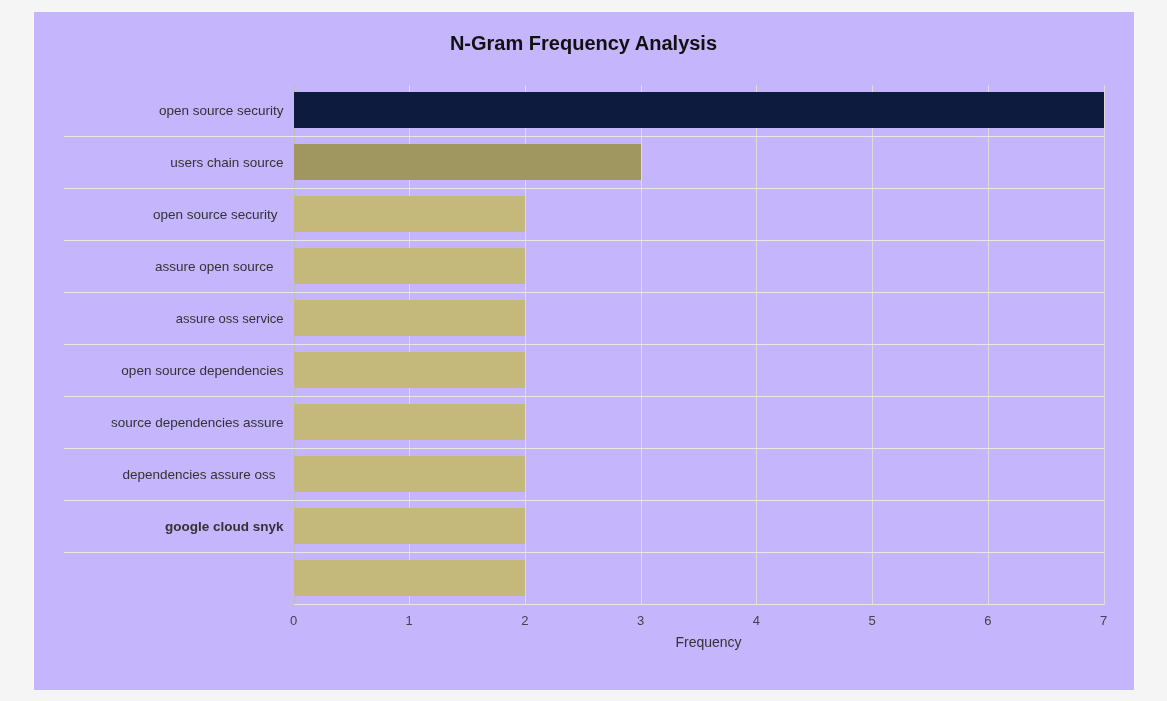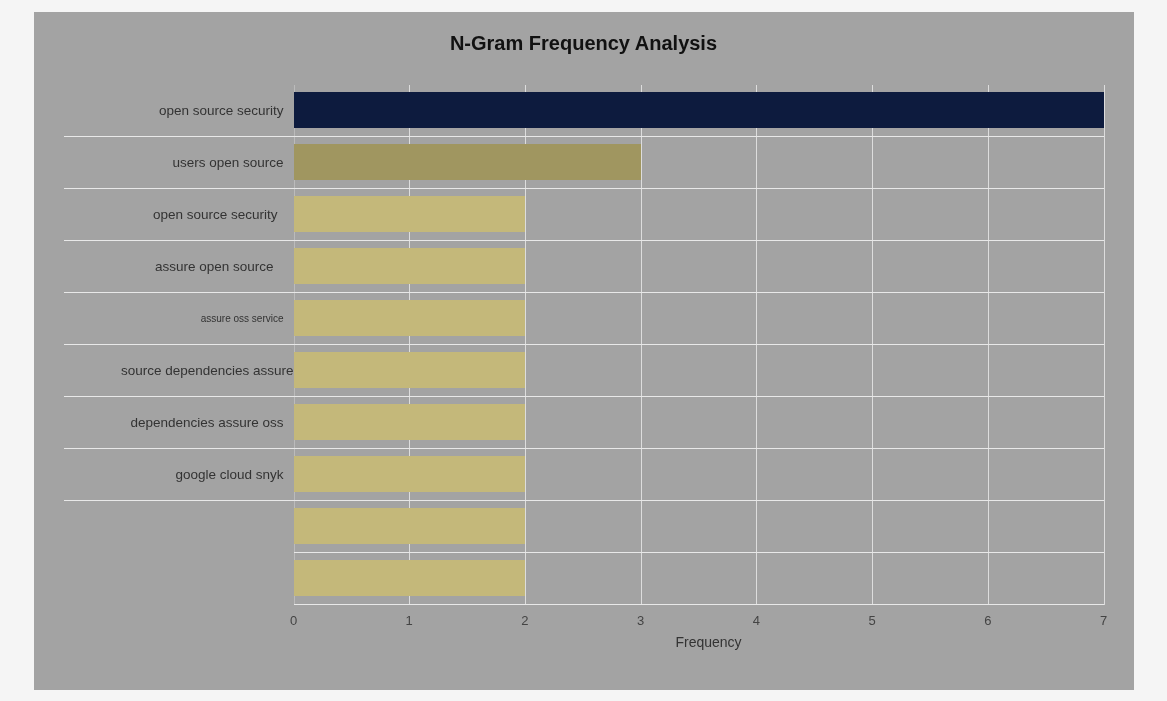--- a/index.html
+++ b/index.html
@@ -7,21 +7,21 @@
       background: #f5f5f5;
       font-family: Arial, sans-serif;
       display: flex;
       justify-content: center;
       align-items: center;
       width: 1167px;
       height: 701px;
       overflow: hidden;
     }
     .chart-container {
-      background: #a3a3a3;
+      background: #c4b5fd;
       width: 1100px;
       padding: 20px 30px 40px 30px;
     }
     .chart-title {
       text-align: center;
       font-size: 20px;
       font-weight: bold;
       color: #111;
       margin-bottom: 30px;
     }
@@ -78,27 +78,28 @@
 <body>
 
 <div class="chart-container">
   <div class="chart-title">N-Gram Frequency Analysis</div>
 
   <div style="display:flex;">
 
     <div style="width:230px; flex-shrink:0;">
 
     <div style="height: 52px; display: flex; align-items: center; justify-content: flex-end; padding-right: 10px; font-size: 13.5px; color: rgb(51, 51, 51); border-bottom: 1px solid rgb(232, 232, 232);">open source security</div>
-        <div style="height: 52px; display: flex; align-items: center; justify-content: flex-end; padding-right: 10px; font-size: 13.5px; color: rgb(51, 51, 51); border-bottom: 1px solid rgb(232, 232, 232);">users open source</div>
+        <div style="height: 52px; display: flex; align-items: center; justify-content: flex-end; padding-right: 10px; font-size: 13.5px; color: rgb(51, 51, 51); border-bottom: 1px solid rgb(232, 232, 232);">users chain source</div>
         <div style="height: 52px; display: flex; align-items: center; justify-content: flex-end; padding-right: 16px; font-size: 13.5px; color: rgb(51, 51, 51); border-bottom: 1px solid rgb(232, 232, 232);">open source security</div>
         <div style="height: 52px; display: flex; align-items: center; justify-content: flex-end; padding-right: 20px; font-size: 13.5px; color: rgb(51, 51, 51); border-bottom: 1px solid rgb(232, 232, 232);">assure open source</div>
-        <div style="height: 52px; display: flex; align-items: center; justify-content: flex-end; padding-right: 10px; font-size: 10px; color: rgb(51, 51, 51); border-bottom: 1px solid rgb(232, 232, 232);">assure oss service</div>
-        <div style="height: 52px; display: flex; align-items: center; justify-content: flex-end; font-size: 13.5px; color: rgb(51, 51, 51); border-bottom: 1px solid rgb(232, 232, 232);">source dependencies assure</div>
-        <div style="height: 52px; display: flex; align-items: center; justify-content: flex-end; padding-right: 10px; font-size: 13.5px; color: rgb(51, 51, 51); border-bottom: 1px solid rgb(232, 232, 232);">dependencies assure oss</div>
-        <div style="height: 52px; display: flex; align-items: center; justify-content: flex-end; padding-right: 10px; font-size: 13.5px; color: rgb(51, 51, 51); border-bottom: 1px solid rgb(232, 232, 232);">google cloud snyk</div>
+        <div style="height: 52px; display: flex; align-items: center; justify-content: flex-end; padding-right: 10px; font-size: 13px; color: rgb(51, 51, 51); border-bottom: 1px solid rgb(232, 232, 232);">assure oss service</div>
+        <div style="height: 52px; display: flex; align-items: center; justify-content: flex-end; padding-right: 10px; font-size: 13.5px; color: rgb(51, 51, 51); border-bottom: 1px solid rgb(232, 232, 232);">open source dependencies</div>
+        <div style="height: 52px; display: flex; align-items: center; justify-content: flex-end; padding-right: 10px; font-size: 13.5px; color: rgb(51, 51, 51); border-bottom: 1px solid rgb(232, 232, 232);">source dependencies assure</div>
+        <div style="height: 52px; display: flex; align-items: center; justify-content: flex-end; padding-right: 18px; font-size: 13.5px; color: rgb(51, 51, 51); border-bottom: 1px solid rgb(232, 232, 232);">dependencies assure oss</div>
+        <div style="height: 52px; display: flex; align-items: center; justify-content: flex-end; padding-right: 10px; font-size: 13.5px; color: rgb(51, 51, 51); border-bottom: 1px solid rgb(232, 232, 232); font-weight: bold;">google cloud snyk</div>
       </div>
 
     <div class="bars-region">
 
       <div class="gridlines" id="gridlines">
           <div style="position: absolute; top: 0px; bottom: 0px; left: 0%; width: 1px; background: rgb(187, 187, 187);"></div>
           <div style="position: absolute; top: 0px; bottom: 0px; left: 14.2857%; width: 1px; background: rgb(221, 221, 221);"></div>
           <div style="position: absolute; top: 0px; bottom: 0px; left: 28.5714%; width: 1px; background: rgb(221, 221, 221);"></div>
           <div style="position: absolute; top: 0px; bottom: 0px; left: 42.8571%; width: 1px; background: rgb(221, 221, 221);"></div>
           <div style="position: absolute; top: 0px; bottom: 0px; left: 57.1429%; width: 1px; background: rgb(221, 221, 221);"></div>

